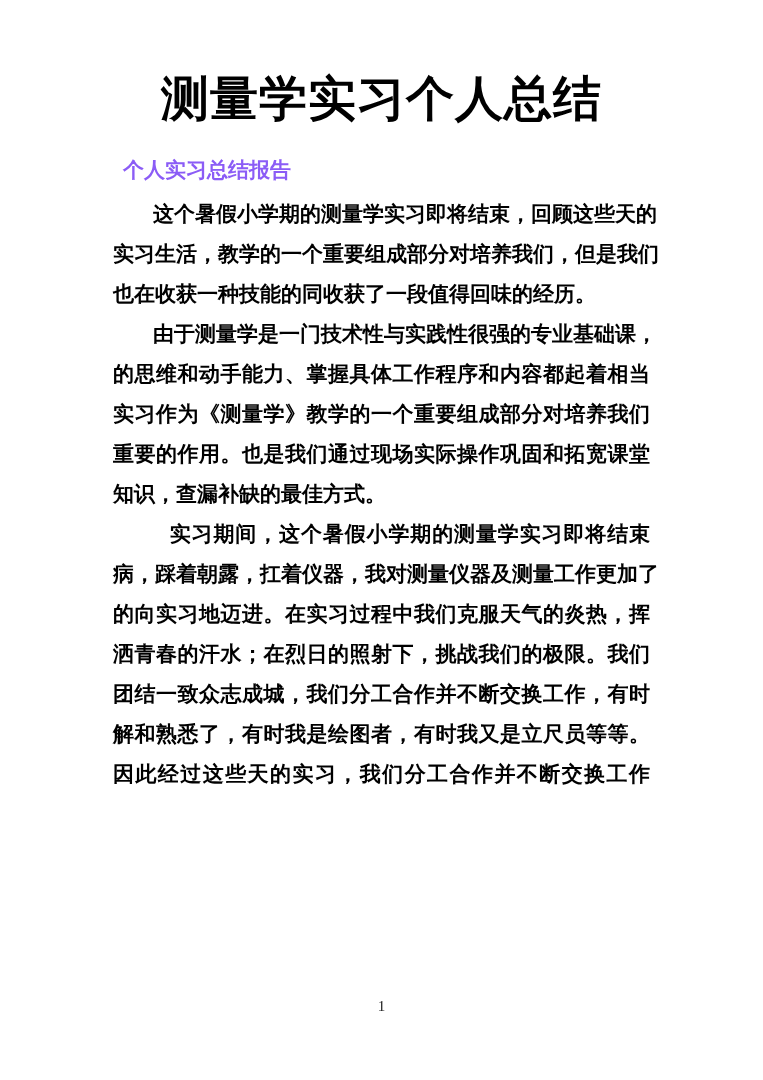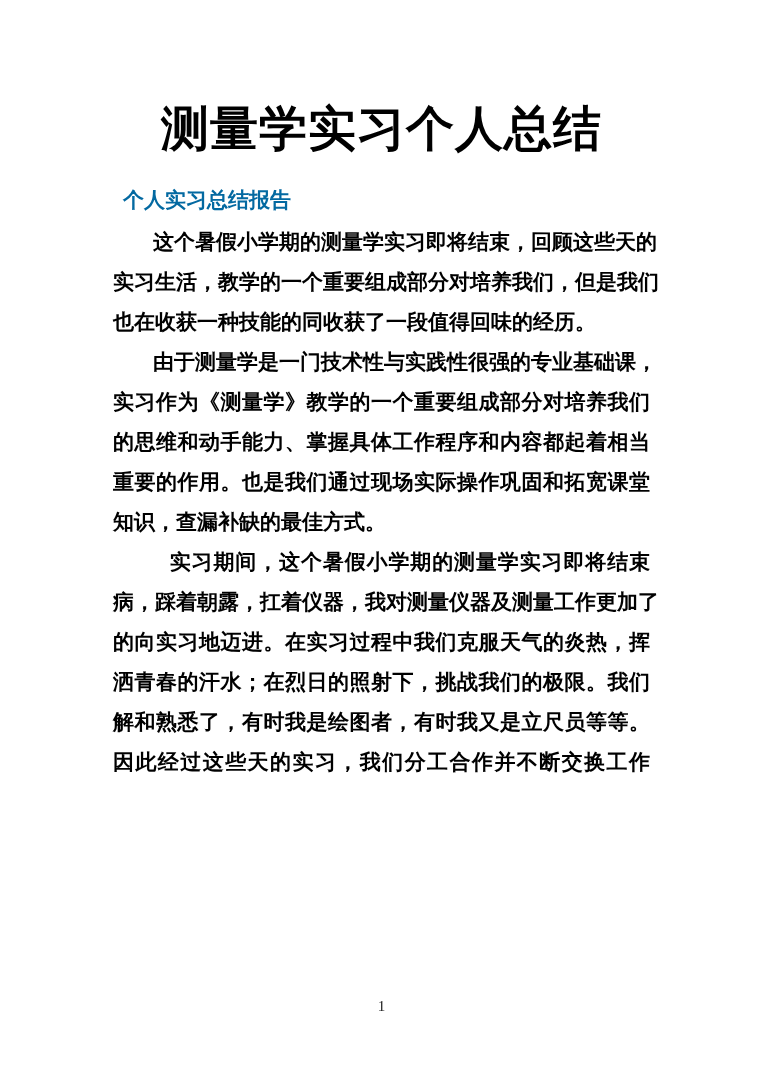--- a/index.html
+++ b/index.html
@@ -8,48 +8,48 @@
     background: #ffffff;
   }
   .page {
     position: relative;
     width: 763px;
     height: 1080px;
     background: #ffffff;
     color: #000000;
     overflow: hidden;
     box-sizing: border-box;
-    padding: 97px 113px 0 113px;
+    padding: 67px 113px 0 113px;
   }
   .title {
     margin: 0;
     font-family: "Liberation Serif", "DejaVu Serif", serif;
     font-weight: bold;
     font-size: 48px;
     line-height: 64px;
     text-align: center;
     color: #000000;
     letter-spacing: 1px;
     white-space: nowrap;
   }
   .subtitle {
     margin-top: 24px;
     padding-left: 10px;
     font-family: "DejaVu Sans", "Liberation Sans", sans-serif;
     font-weight: 700;
     font-size: 21px;
     line-height: 30px;
-    color: #0369a1;
+    color: #8b5cf6;
   }
   .doc-body {
     margin-top: 9px;
     width: 537px;
   }
   .line {
-    font-family: Liberation Mono, monospace;
+    font-family: Liberation Sans, sans-serif;
     font-weight: 700;
     font-size: 21px;
     line-height: 40px;
     color: #000000;
     text-align: justify;
     text-align-last: justify;
     text-justify: inter-character;
     white-space: nowrap;
   }
   .line.last {
@@ -72,26 +72,27 @@
 <div class="page">
   <h1 class="title">测量学实习个人总结</h1>
 
   <div class="subtitle">个人实习总结报告</div>
 
   <div class="doc-body" id="doc-body">
       <div class="line" style="text-indent: 1.9em;">这个暑假小学期的测量学实习即将结束，回顾这些天的</div>
       <div class="line">实习生活，教学的一个重要组成部分对培养我们，但是我们</div>
       <div class="line last">也在收获一种技能的同收获了一段值得回味的经历。</div>
       <div class="line" style="text-indent: 1.9em;">由于测量学是一门技术性与实践性很强的专业基础课，</div>
+      <div class="line">的思维和动手能力、掌握具体工作程序和内容都起着相当</div>
       <div class="line">实习作为《测量学》教学的一个重要组成部分对培养我们</div>
-      <div class="line">的思维和动手能力、掌握具体工作程序和内容都起着相当</div>
       <div class="line">重要的作用。也是我们通过现场实际操作巩固和拓宽课堂</div>
       <div class="line last">知识，查漏补缺的最佳方式。</div>
       <div class="line" style="text-indent: 2.7em;">实习期间，这个暑假小学期的测量学实习即将结束</div>
       <div class="line">病，踩着朝露，扛着仪器，我对测量仪器及测量工作更加了</div>
       <div class="line">的向实习地迈进。在实习过程中我们克服天气的炎热，挥</div>
       <div class="line">洒青春的汗水；在烈日的照射下，挑战我们的极限。我们</div>
+      <div class="line">团结一致众志成城，我们分工合作并不断交换工作，有时</div>
       <div class="line">解和熟悉了，有时我是绘图者，有时我又是立尺员等等。</div>
       <div class="line">因此经过这些天的实习，我们分工合作并不断交换工作</div>
     </div>
 
   <div class="page-number">1</div>
 </div>
 
 </body></html>

